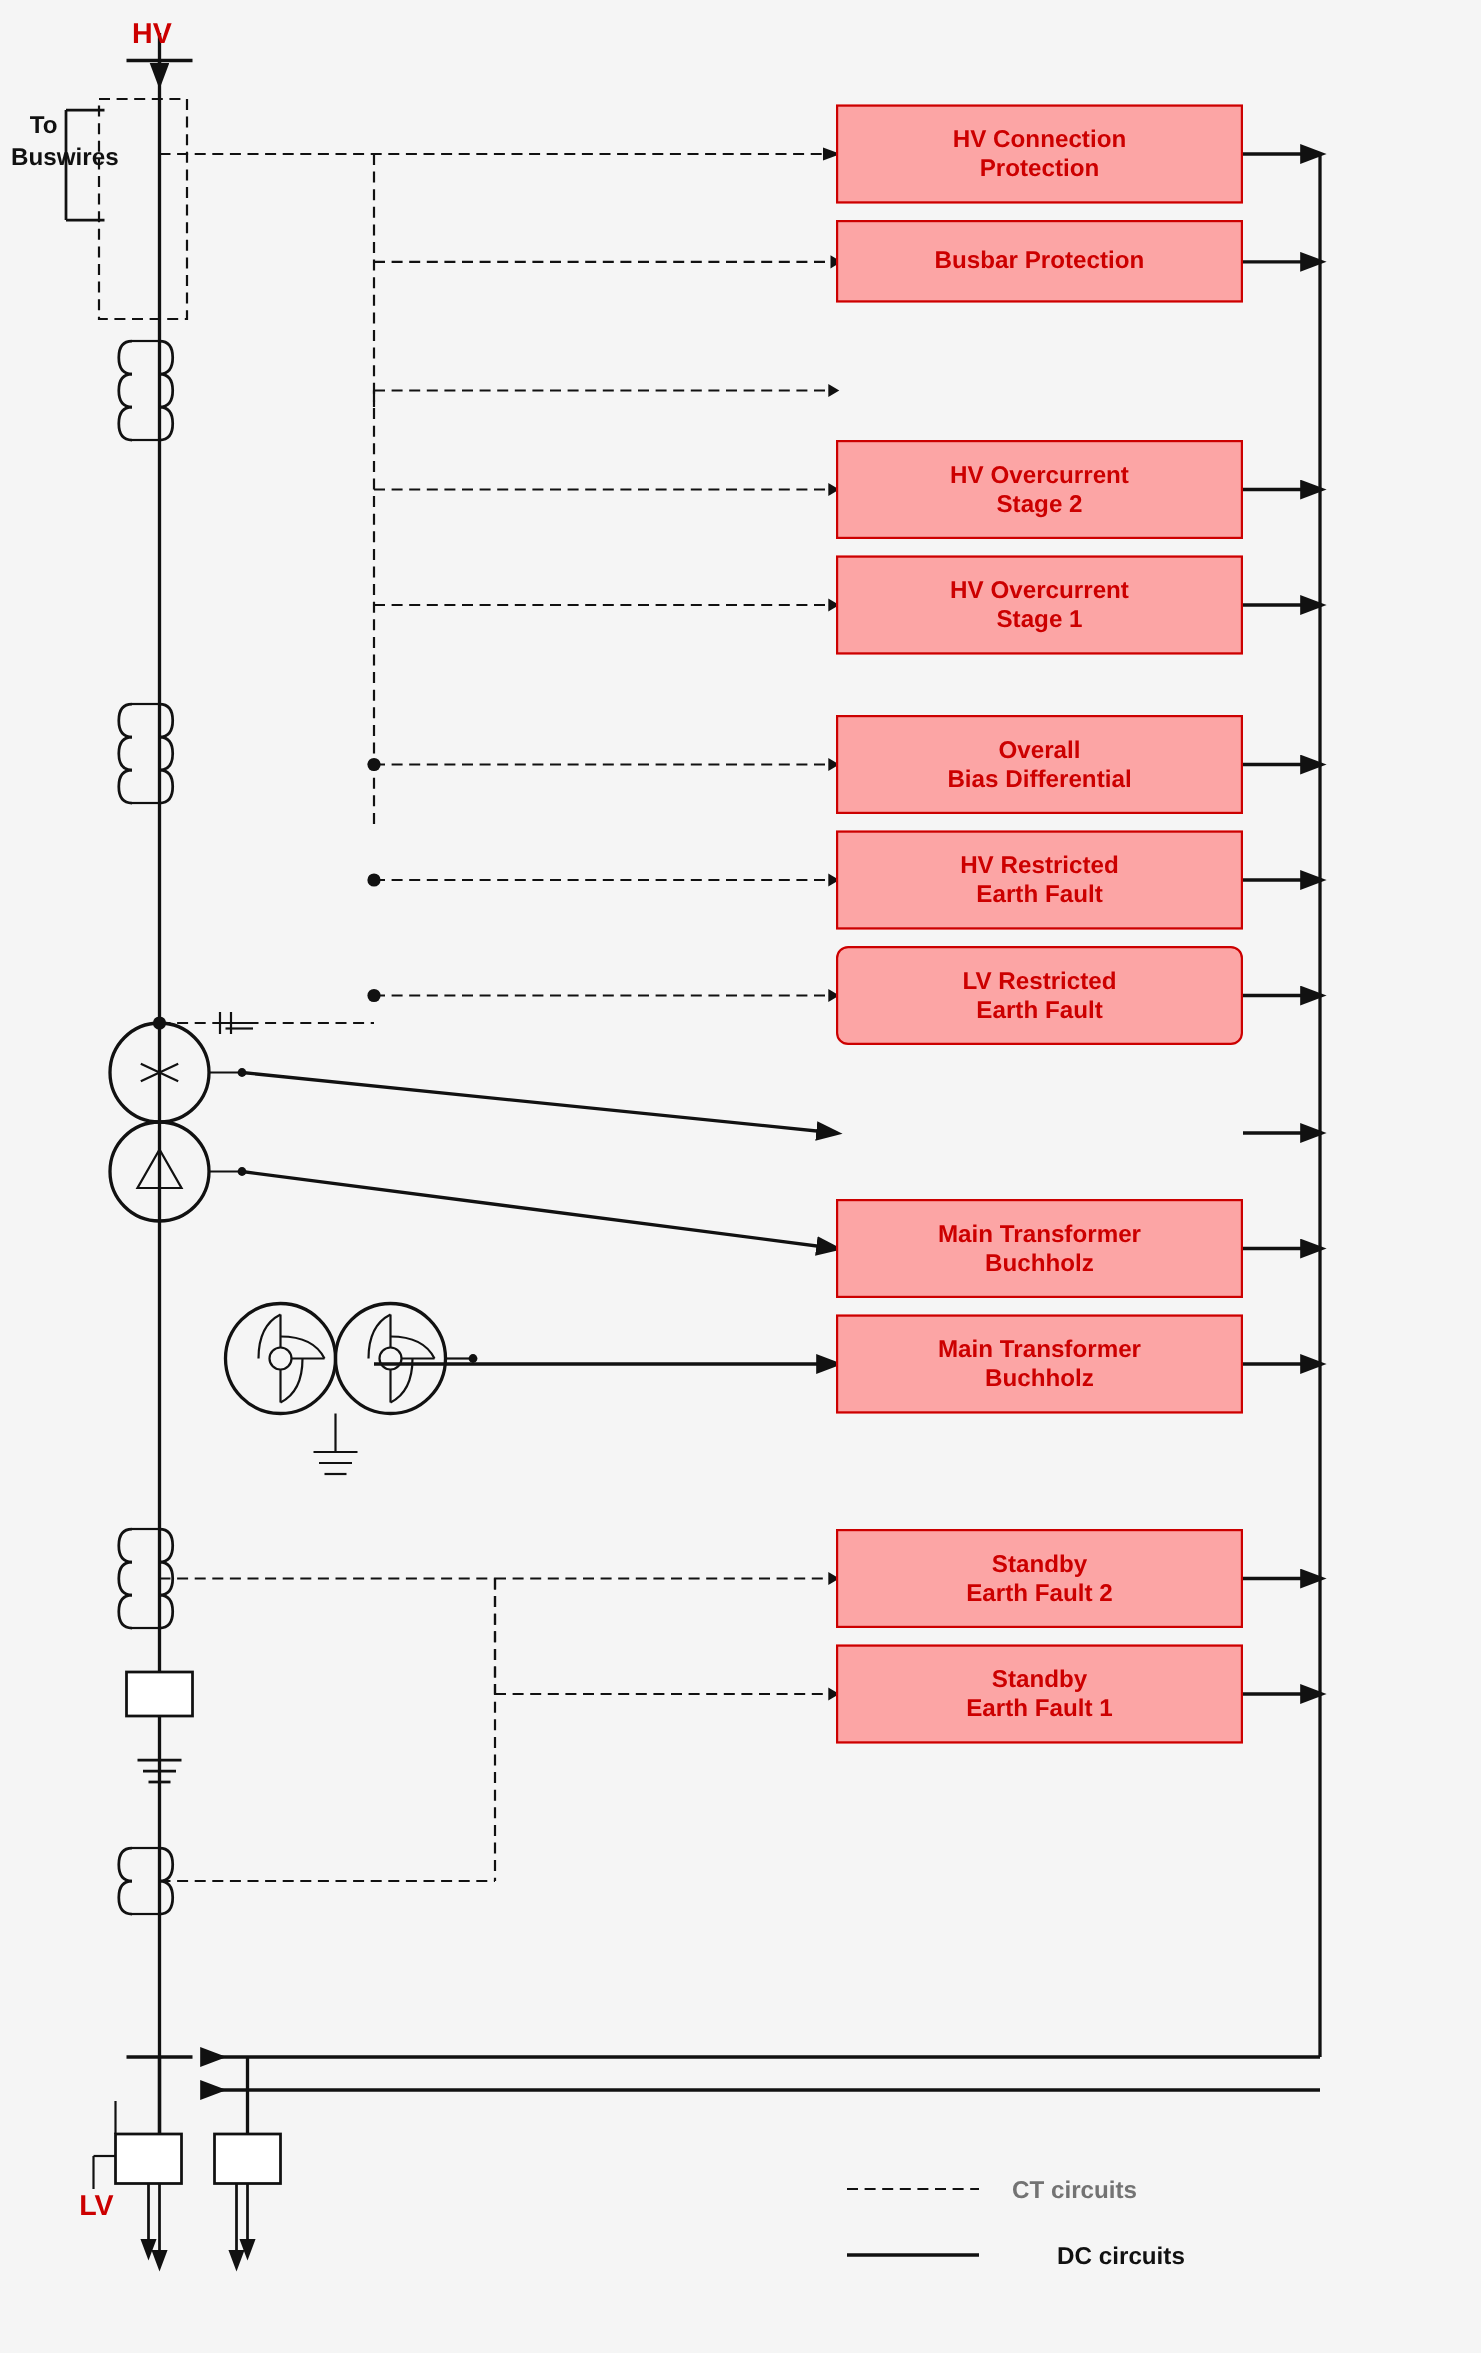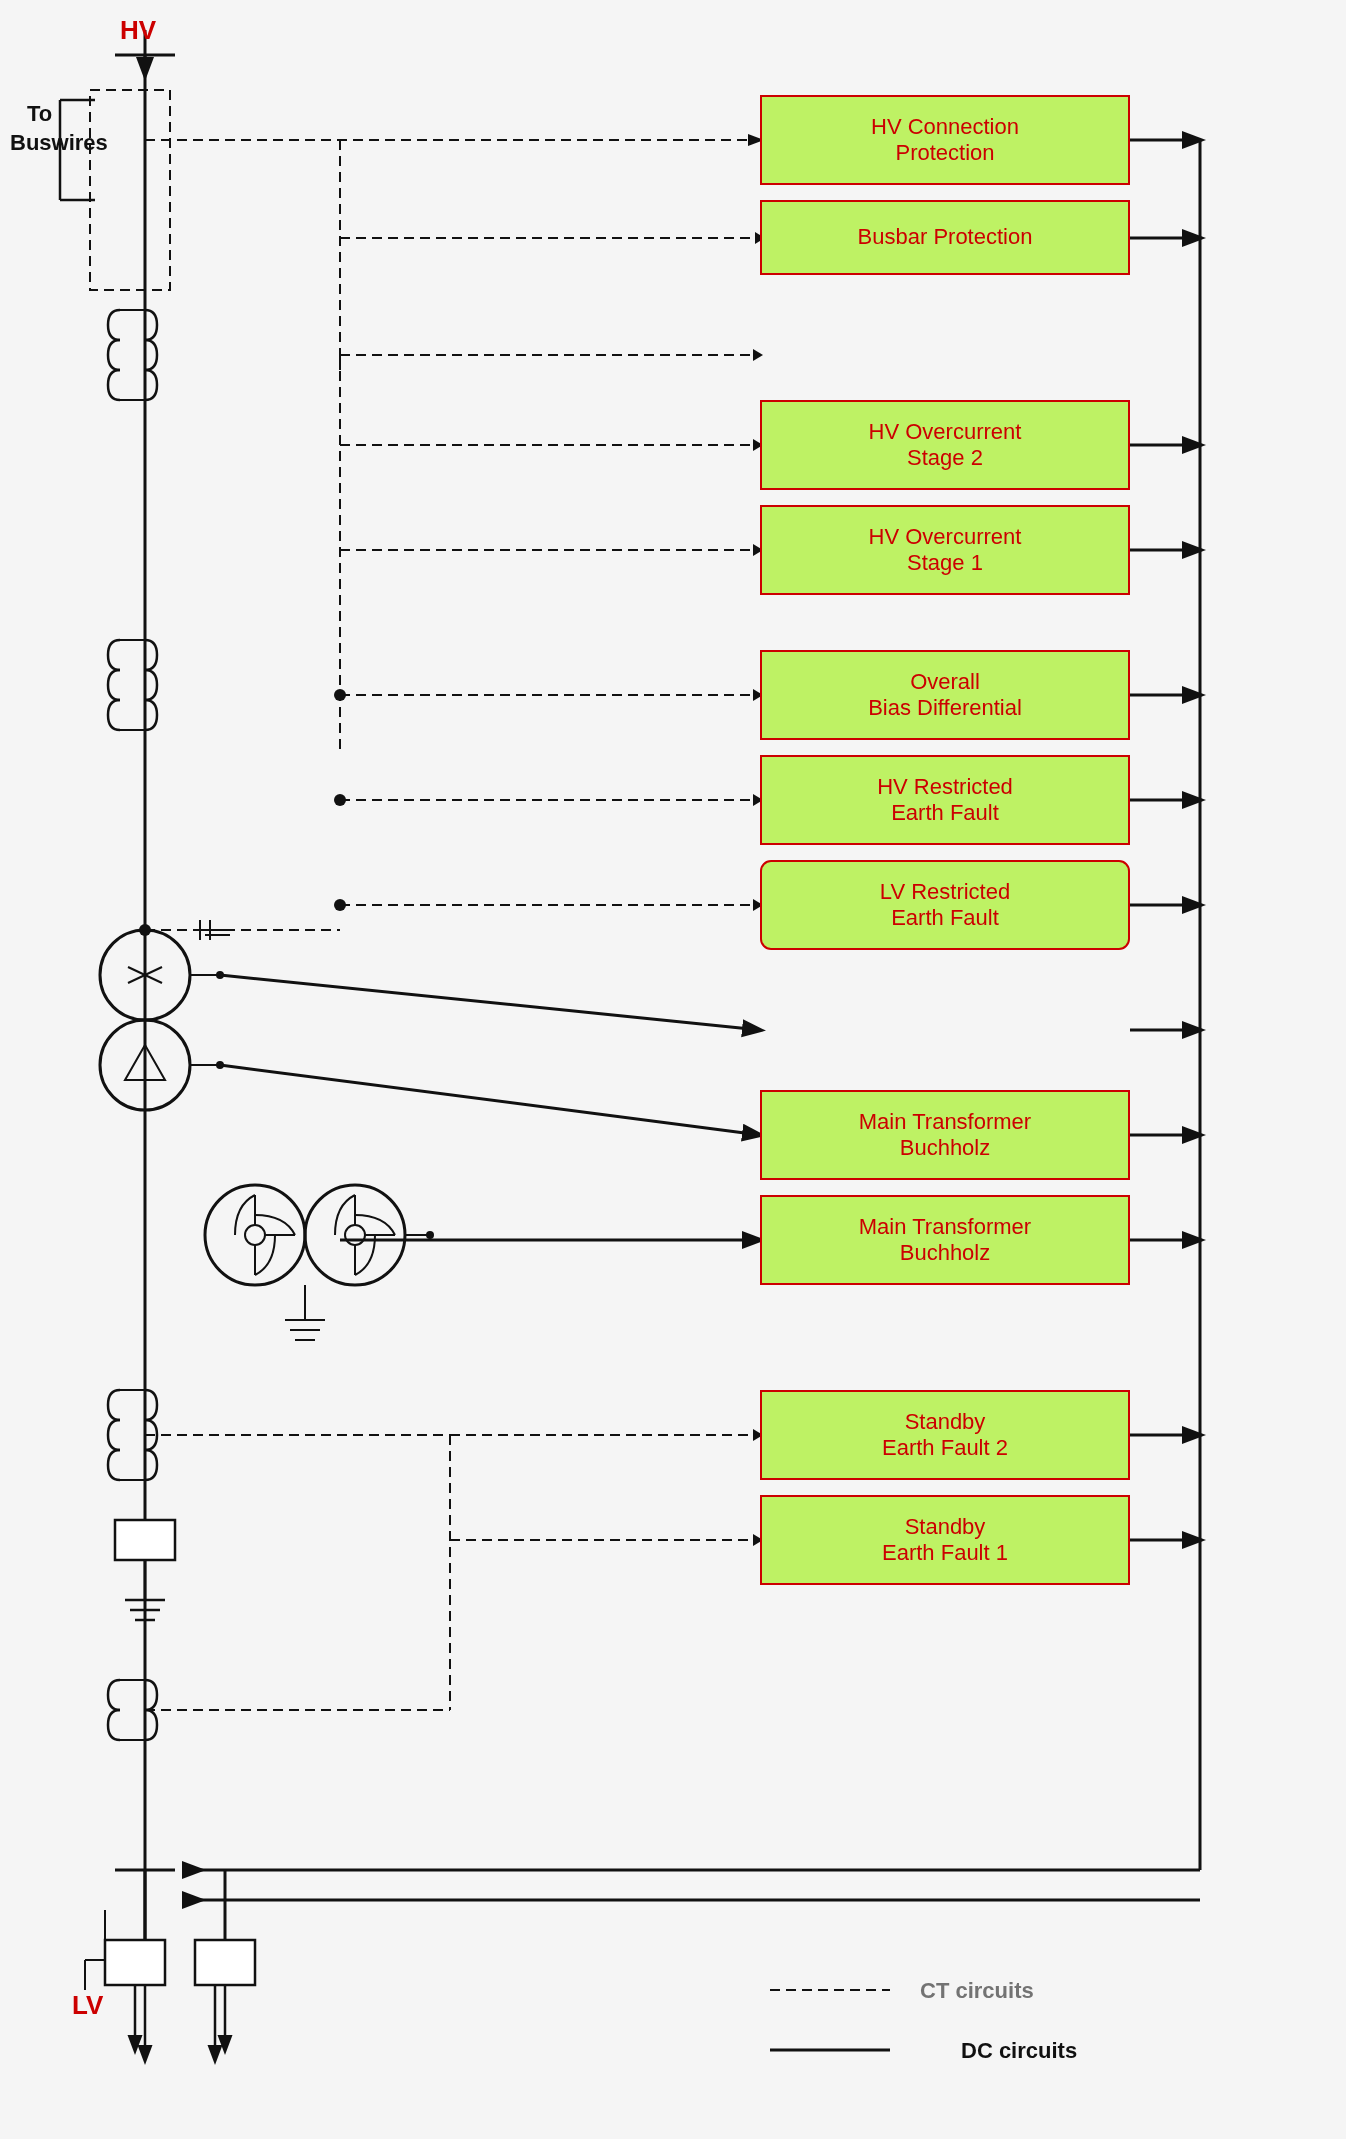--- a/index.html
+++ b/index.html
@@ -14,28 +14,28 @@
     .diagram-container {
       position: absolute;
       top: 0; left: 0;
       width: 1346px;
       height: 2139px;
     }
     
     .prot-box {
       position: absolute;
       border: 2px solid #cc0000;
-      background: #bef264;
+      background: #fca5a5;
       display: flex;
       align-items: center;
       justify-content: center;
       text-align: center;
       color: #cc0000;
       font-size: 22px;
-      font-weight: normal;
+      font-weight: bold;
       line-height: 1.2;
     }
     
     .label {
       position: absolute;
       color: #cc0000;
       font-size: 24px;
       font-weight: bold;
     }
     .label-black {

